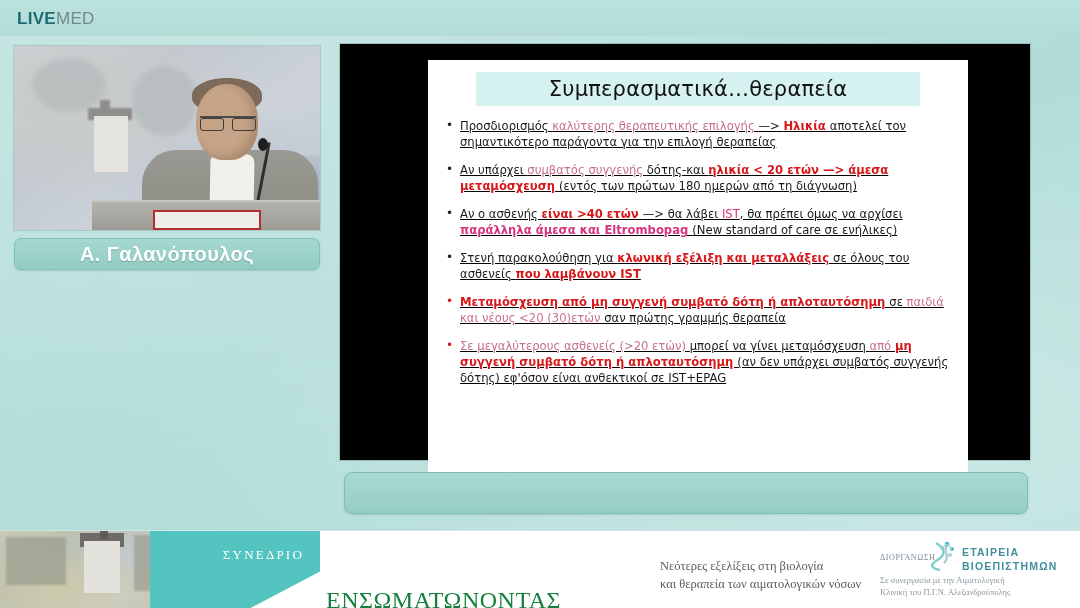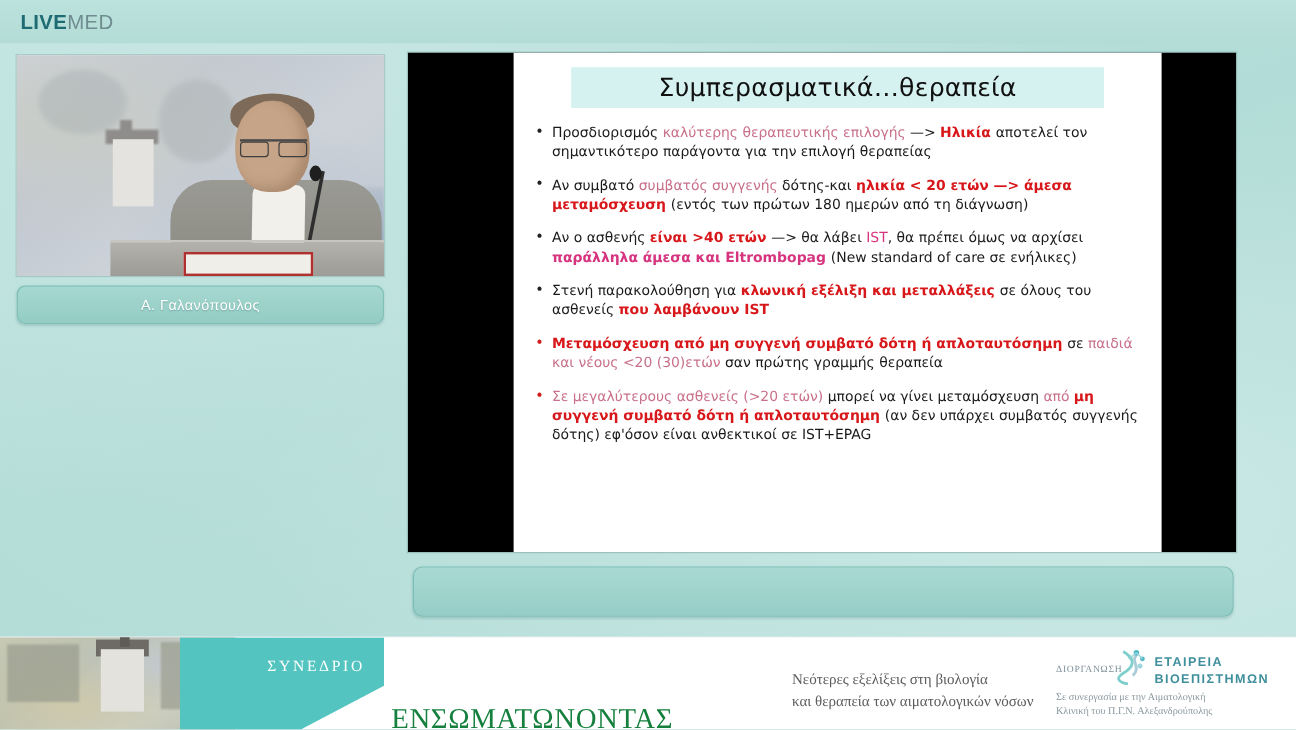--- a/index.html
+++ b/index.html
@@ -107,45 +107,46 @@
 
   
   #speaker-name-plate {
     position: absolute; left: 14px; top: 238px; width: 306px; height: 32px;
     background: linear-gradient(180deg, #a5d8d0 0%, #93ccc4 100%);
     border: 1px solid #7fc0b7; border-radius: 7px;
     display: flex; align-items: center; justify-content: center;
     box-shadow: 0 1px 2px rgba(60,110,110,.22);
   }
   #speaker-name-plate .nm {
-    color: #ffffff; font-size: 12px; letter-spacing: .4px;
+    color: #ffffff; font-size: 20px; letter-spacing: .4px;
     text-shadow: 0 1px 1px rgba(70,120,118,.5);
+    font-weight: bold;
   }
 
   
   #slide-stage {
     position: absolute; left: 340px; top: 44px; width: 690px; height: 416px;
     background: #000000;
     box-shadow: 0 0 0 1px rgba(90,130,130,.35);
   }
   #slide {
-    position: absolute; left: 88px; top: 0; width: 540px; height: 416px;
+    position: absolute; left: 88px; top: 16px; width: 540px; height: 416px;
     background: #ffffff; overflow: hidden;
   }
   #slide-title-band {
     position: absolute; left: 48px; top: 12px; width: 444px; height: 34px;
     background: #d5f2f1;
     display: flex; align-items: center; justify-content: center;
   }
   #slide-title-band .ttl {
     font-size: 21px; color: #111111; letter-spacing: .2px;
     font-family: "DejaVu Sans", sans-serif;
   }
   #bullets {
-    position: absolute; left: 10px; top: 58px; width: 524px;
+    position: absolute; left: 10px; top: 58px; width: 524px; text-decoration: underline;
   }
   .bullet {
     position: relative;
     padding-left: 22px;
     margin-bottom: 11px;
     font-size: 11.6px;
     line-height: 1.42;
     color: #1a1a1a;
     font-family: "DejaVu Sans", sans-serif;
   }
@@ -281,21 +282,21 @@
   <span class="nm">Α. Γαλανόπουλος</span>
 </div>
 
 <div id="slide-stage">
   <div id="slide">
     <div id="slide-title-band">
       <span class="ttl">Συμπερασματικά…θεραπεία</span>
     </div>
     <div id="bullets">
         <div class="bullet dark-dot"><span class="blk">Προσδιορισμός </span><span class="rose">καλύτερης θεραπευτικής επιλογής </span><span class="blk">—&gt; </span><span class="red">Ηλικία </span><span class="blk">αποτελεί τον σημαντικότερο παράγοντα για την επιλογή θεραπείας</span></div>
-        <div class="bullet dark-dot"><span class="blk">Αν συμβατό </span><span class="rose">συμβατός συγγενής </span><span class="blk">δότης-και </span><span class="red">ηλικία &lt; 20 ετών —&gt; άμεσα μεταμόσχευση </span><span class="blk">(εντός των πρώτων 180 ημερών από τη διάγνωση)</span></div>
+        <div class="bullet dark-dot"><span class="blk">Αν υπάρχει </span><span class="rose">συμβατός συγγενής </span><span class="blk">δότης-και </span><span class="red">ηλικία &lt; 20 ετών —&gt; άμεσα μεταμόσχευση </span><span class="blk">(εντός των πρώτων 180 ημερών από τη διάγνωση)</span></div>
         <div class="bullet dark-dot"><span class="blk">Αν ο ασθενής </span><span class="red">είναι &gt;40 ετών </span><span class="blk">—&gt;  θα λάβει </span><span class="mag">IST</span><span class="blk">, θα πρέπει όμως να αρχίσει </span><span class="mag-b">παράλληλα άμεσα και Eltrombopag </span><span class="blk">(New standard of care σε ενήλικες)</span></div>
         <div class="bullet dark-dot"><span class="blk">Στενή παρακολούθηση για </span><span class="red">κλωνική εξέλιξη και μεταλλάξεις </span><span class="blk">σε όλους του ασθενείς </span><span class="red">που λαμβάνουν IST</span></div>
         <div class="bullet red-dot"><span class="red">Μεταμόσχευση από μη συγγενή συμβατό δότη ή απλοταυτόσημη </span><span class="blk">σε </span><span class="rose">παιδιά και νέους &lt;20 (30)ετών </span><span class="blk">σαν πρώτης γραμμής θεραπεία</span></div>
         <div class="bullet red-dot"><span class="rose">Σε μεγαλύτερους ασθενείς (&gt;20 ετών) </span><span class="blk">μπορεί να γίνει μεταμόσχευση </span><span class="rose">από </span><span class="red">μη συγγενή συμβατό δότη ή απλοταυτόσημη </span><span class="blk"> (αν δεν υπάρχει συμβατός συγγενής δότης) εφ'όσον είναι ανθεκτικοί σε IST+EPAG</span></div>
       </div>
   </div>
 </div>
 
 <div id="slide-caption-bar">
   <span></span>

